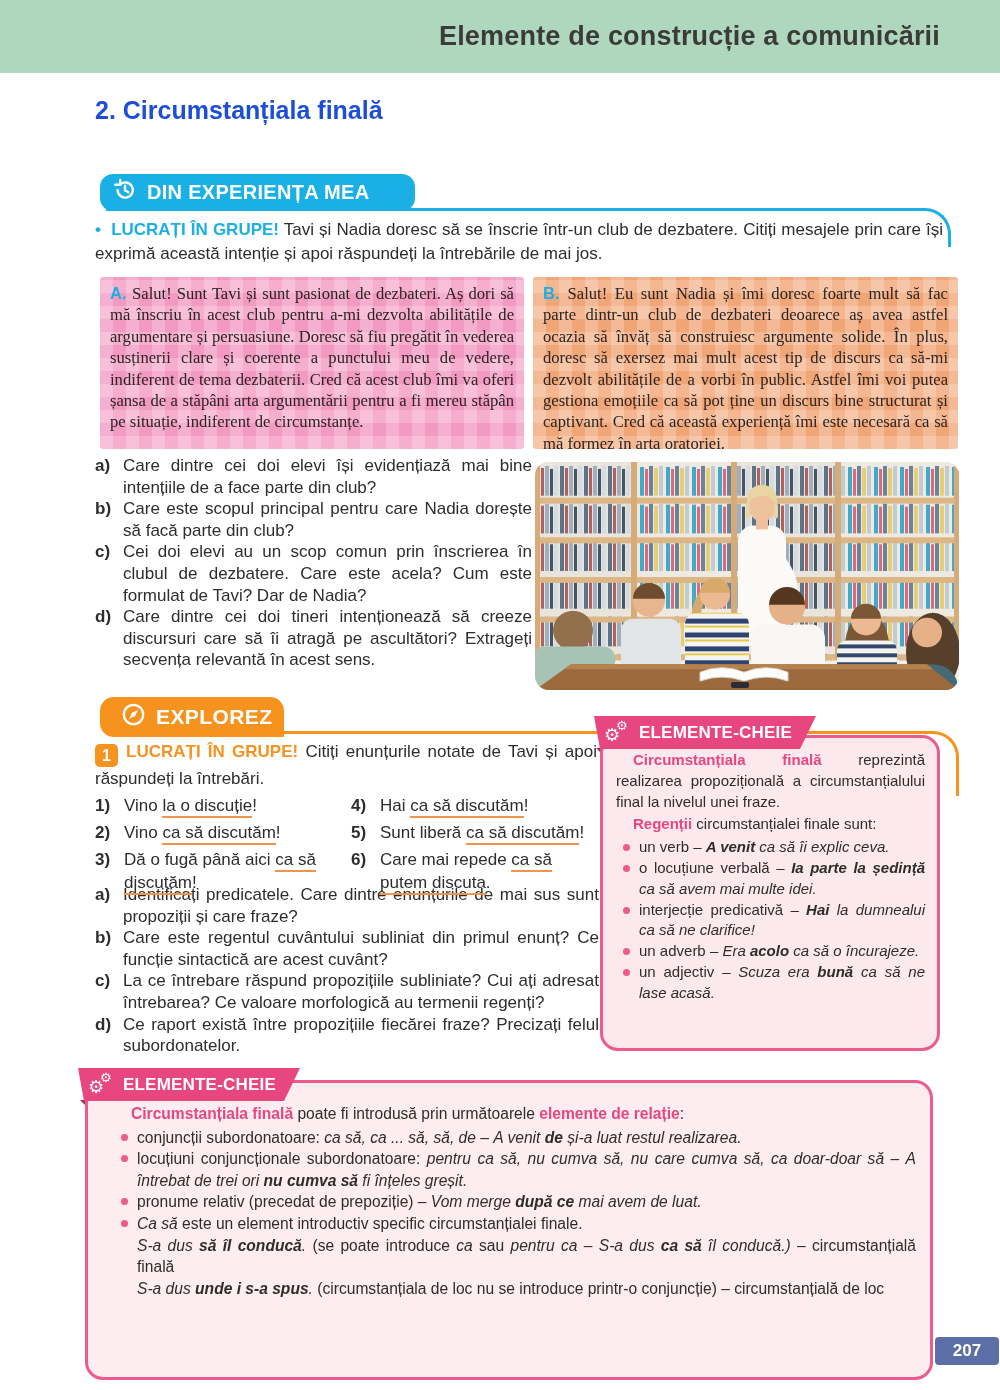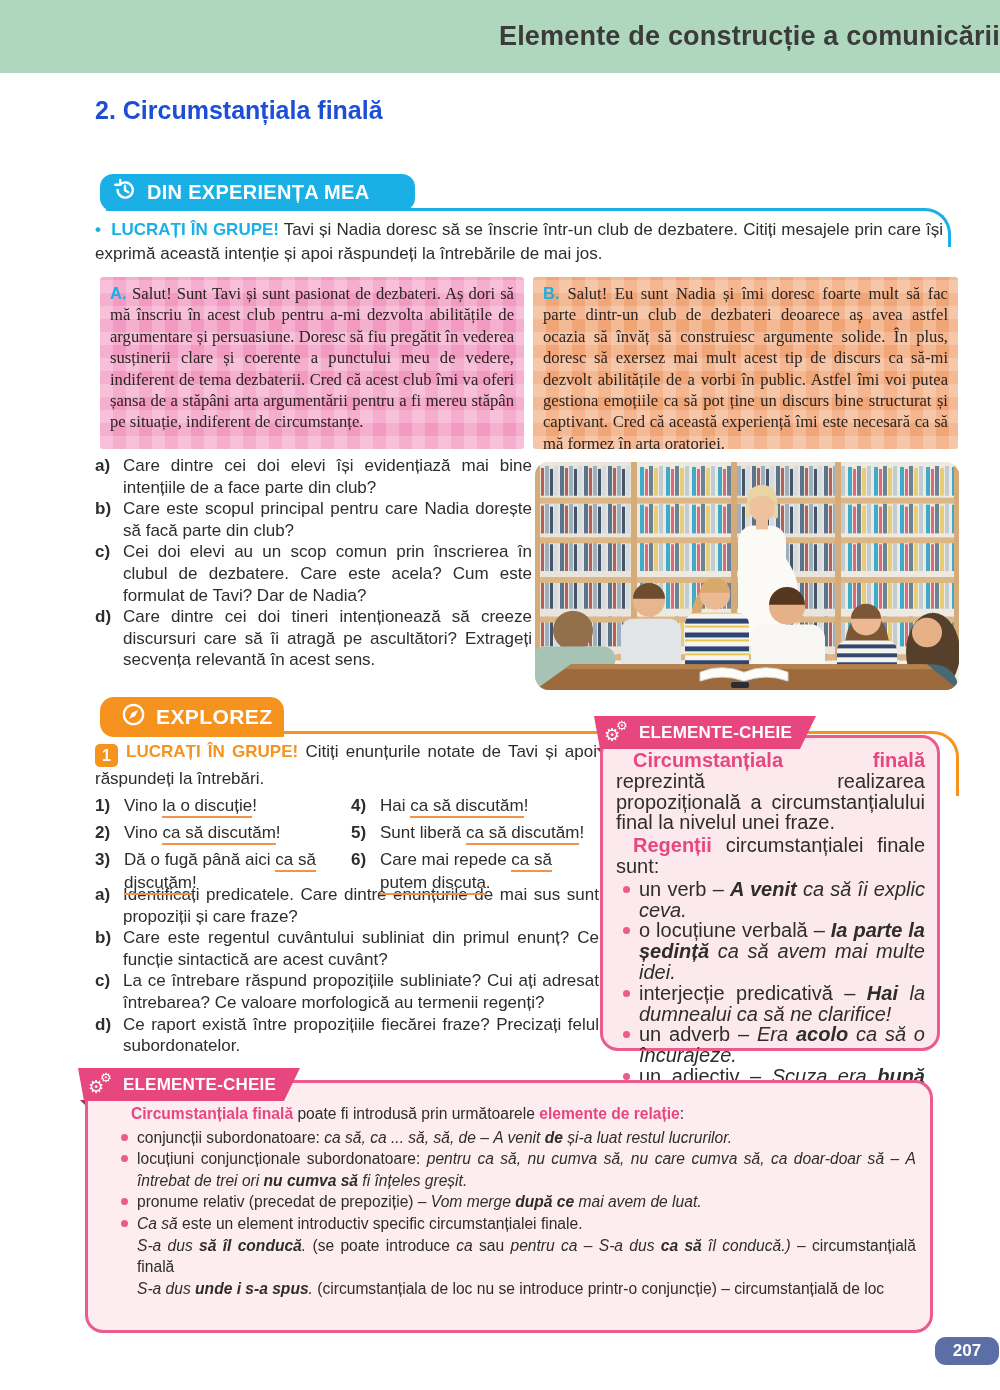--- a/index.html
+++ b/index.html
@@ -1,21 +1,21 @@
 <!DOCTYPE html>
 <html lang="ro"><head>
 <meta charset="utf-8">
 <style>
   html,body{margin:0;padding:0;background:#fff;}
   .page{position:relative;width:1000px;height:1390px;background:#fff;overflow:hidden;
         font-family:"Liberation Sans",sans-serif;color:#2e2d2c;}
   
   .band{position:absolute;left:0;top:0;width:1000px;height:73px;background:#aed7bd;
         display:flex;align-items:center;justify-content:flex-end;}
-  .band-title{font-size:27px;font-weight:600;color:#3b3b3a;letter-spacing:.2px;}
+  .band-title{font-size:27px;font-weight:600;color:#3b3b3a;padding-right:60px;letter-spacing:.2px;}
   .section-title{position:absolute;left:95px;top:96px;margin:0;font-size:25px;font-weight:700;color:#1d4ed8;}
   
   .badge{position:absolute;display:flex;align-items:center;color:#fff;font-weight:700;z-index:3;box-sizing:border-box;}
   .badge-din{left:100px;top:174px;width:315px;height:37px;background:#1ab0e6;border-radius:13px;
              font-size:20px;padding-left:12px;gap:9px;letter-spacing:.3px;}
   .badge-exp{left:100px;top:697px;width:184px;height:40px;background:#f6921e;border-radius:14px 14px 0 14px;
              font-size:21px;padding-left:20px;gap:9px;letter-spacing:.4px;}
   .badge-key{height:33px;background:#e8467f;padding:0 24px 0 10px;gap:8px;font-size:17px;
              clip-path:polygon(0 0,100% 0,calc(100% - 16px) 100%,6px 100%);letter-spacing:.2px;}
   .badge-key-side{left:594px;top:716px;}
@@ -52,41 +52,41 @@
   .num-badge{display:inline-block;width:23px;height:23px;background:#f6921e;color:#fff;border-radius:5px;
              text-align:center;line-height:23px;font-weight:700;font-size:16px;margin-right:8px;vertical-align:-4px;}
   .sent-cols{position:absolute;left:95px;top:794px;width:512px;display:flex;z-index:1;}
   .sent-col{width:256px;}
   .sent{display:flex;line-height:23px;margin-bottom:4px;font-size:17px;}
   .s-num{width:29px;flex:none;font-weight:700;}
   .s-text{flex:1;padding-right:8px;}
   
   .key-box{position:absolute;box-sizing:border-box;background:#fce9ee;border:3px solid #ec5b8a;border-radius:18px;z-index:2;}
   .key-side{left:600px;top:735px;width:340px;height:316px;padding:12px 12px 0 13px;
-            font-size:20px;line-height:20.8px;}
-  .key-bottom{left:85px;top:1080px;width:848px;height:253px;background:#fdecf0;padding:20px 14px 4px 26px;
+            font-size:15px;line-height:20.8px;}
+  .key-bottom{left:85px;top:1080px;width:848px;height:300px;background:#fdecf0;padding:20px 14px 4px 26px;
             font-size:15.6px;line-height:21.6px;}
   .kb-intro{margin:0 0 2px 0;text-align:justify;}
   .indent{text-indent:17px;}
   .kb{display:flex;gap:9px;}
   .dot{flex:none;width:7px;height:7px;border-radius:50%;background:#ec5b8a;margin:7px 0 0 7px;}
   .kb-text{flex:1;text-align:justify;}
   .obs-title{margin:4px 0 1px 17px;font-weight:700;}
   .hide{visibility:hidden;}
   
   .b{font-weight:700;}
   .i{font-style:italic;}
   .u{border-bottom:2.5px solid #f0934c;padding-bottom:1px;}
   .c-cyan{color:#1ab0e6;}
   .c-orange{color:#f6921e;}
   .c-pink{color:#e8467f;}
   .sans{font-family:"Liberation Sans",sans-serif;}
   
   .page-num{position:absolute;left:935px;top:1337px;width:64px;height:28px;background:#5b6ea5;color:#fff;
-            border-radius:11px;display:flex;align-items:center;justify-content:center;
+            border-radius:4px;display:flex;align-items:center;justify-content:center;
             font-size:17px;font-weight:700;}
   
   .gears{position:relative;width:27px;height:27px;flex:none;}
   .g1,.g2{position:absolute;font-family:"DejaVu Sans",sans-serif;color:#fff;line-height:1;}
   .g1{font-size:18px;left:0;top:7px;}
   .g2{font-size:13px;left:12px;top:0;}
 </style>
 </head>
 <body>
 
@@ -335,21 +335,21 @@
       </span>
     <span>ELEMENTE-CHEIE</span>
   </div>
   <div class="fold fold-bottom"></div>
   <div class="key-box key-bottom">
     <p class="kb-intro indent"><span class="b c-pink">Circumstanțiala finală</span><span> poate fi introdusă prin următoarele </span><span class="b c-pink">elemente de relație</span><span>:</span></p>
     <div>
 
     <div class="kb">
           <span class="dot"></span>
-          <span class="kb-text"><span>conjuncții subordonatoare: </span><span class="i">ca să, ca ... să, să, de</span><span> – </span><span class="i">A venit </span><span class="b i">de</span><span class="i"> și-a luat restul lucrurilor.</span></span>
+          <span class="kb-text"><span>conjuncții subordonatoare: </span><span class="i">ca să, ca ... să, să, de</span><span> – </span><span class="i">A venit </span><span class="b i">de</span><span class="i"> și-a luat restul realizarea.</span></span>
         </div>
         <div class="kb">
           <span class="dot"></span>
           <span class="kb-text"><span>locuțiuni conjuncționale subordonatoare: </span><span class="i">pentru ca să, nu cumva să, nu care cumva să, ca doar-doar să</span><span> – </span><span class="i">A întrebat de trei ori </span><span class="b i">nu cumva să</span><span class="i"> fi înțeles greșit.</span></span>
         </div>
         <div class="kb">
           <span class="dot"></span>
           <span class="kb-text"><span>pronume relativ (precedat de prepoziție) – </span><span class="i">Vom merge </span><span class="b i">după ce</span><span class="i"> mai avem de luat.</span></span>
         </div>
       </div>

